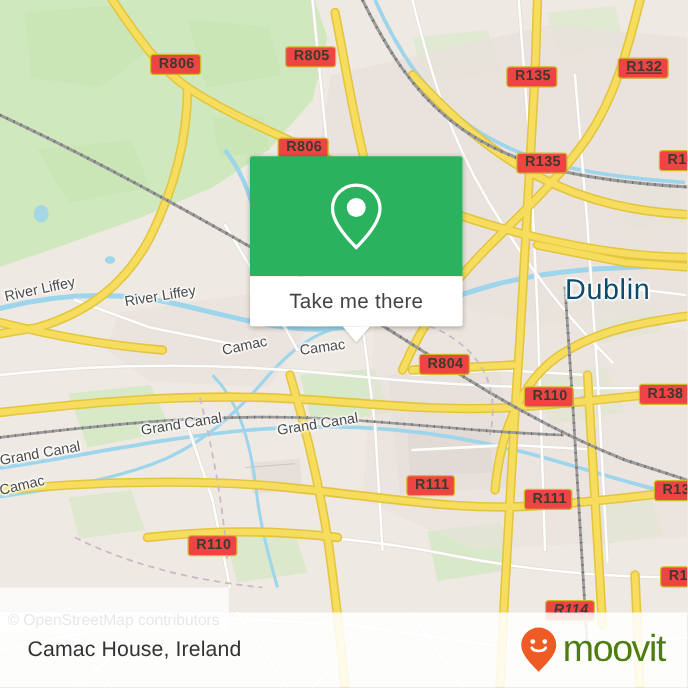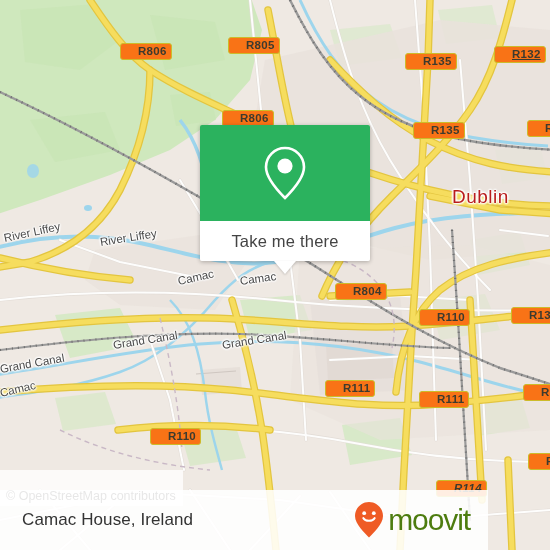--- a/index.html
+++ b/index.html
@@ -10,46 +10,46 @@
   }
   #app{position:relative;width:550px;height:550px;overflow:hidden;background:#efe9e3;}
 
   
   #map{position:absolute;inset:0;overflow:hidden;}
   .mapsvg{position:absolute;left:0;top:0;}
 
   
   .shield{
     position:absolute;
-    background:#f97316;
+    background:#ef4444;
     border:1.6px solid #cdbb2a;
     border-radius:3px;
     color:#3d3a2e;
     font-size:11.5px;
     font-weight:bold;
     letter-spacing:.3px;
-    padding:1px 4px 2px 17px;
+    padding:1px 4px 2px 6px;
     line-height:12px;
     white-space:nowrap;
     font-family:"Liberation Sans", sans-serif;
     box-sizing:border-box;
   }
 
   
   .maplabel{
     position:absolute;
     color:#4b4b4b;
     white-space:nowrap;
     font-family:"Liberation Sans", sans-serif;
     text-shadow:
        0 0 3px #fff, 0 0 3px #fff, 0 0 2px #fff,
        1px 0 2px #fff, -1px 0 2px #fff, 0 1px 2px #fff, 0 -1px 2px #fff;
   }
   .city{
-    font-size:19px;color:#b91c1c;letter-spacing:.5px;
+    font-size:23px;color:#0c4a6e;letter-spacing:.5px;margin-top:32px;
   }
   .water-label{
     font-size:11.5px;color:#4a4a4a;font-style:normal;
   }
 
   
   #popup{
     position:absolute;
     left:200px;top:125px;
     width:170px;
@@ -91,21 +91,21 @@
     position:absolute;left:0;top:470px;
     background:rgba(255,255,255,.78);
     padding:19px 7px 3px 6px;
     font-size:12.5px;color:#3a3a3a;
     z-index:30;
     font-family:"Liberation Sans", sans-serif;
   }
 
   
   #footer{
-    position:absolute;left:0;top:490px;width:488px;height:60px;
+    position:absolute;left:0;top:490px;width:550px;height:60px;
     background:rgba(255,255,255,.88);
     z-index:35;
     display:flex;align-items:center;justify-content:space-between;
     box-sizing:border-box;
     padding:0 18px 0 22px;
   }
   #footer-title{font-size:17px;color:#333;letter-spacing:.1px;}
   #brand{display:flex;align-items:center;gap:4px;}
   #brand-word{font-size:30px;color:#4d7c0f;letter-spacing:-1.1px;line-height:30px;font-weight:normal;}
 </style>

